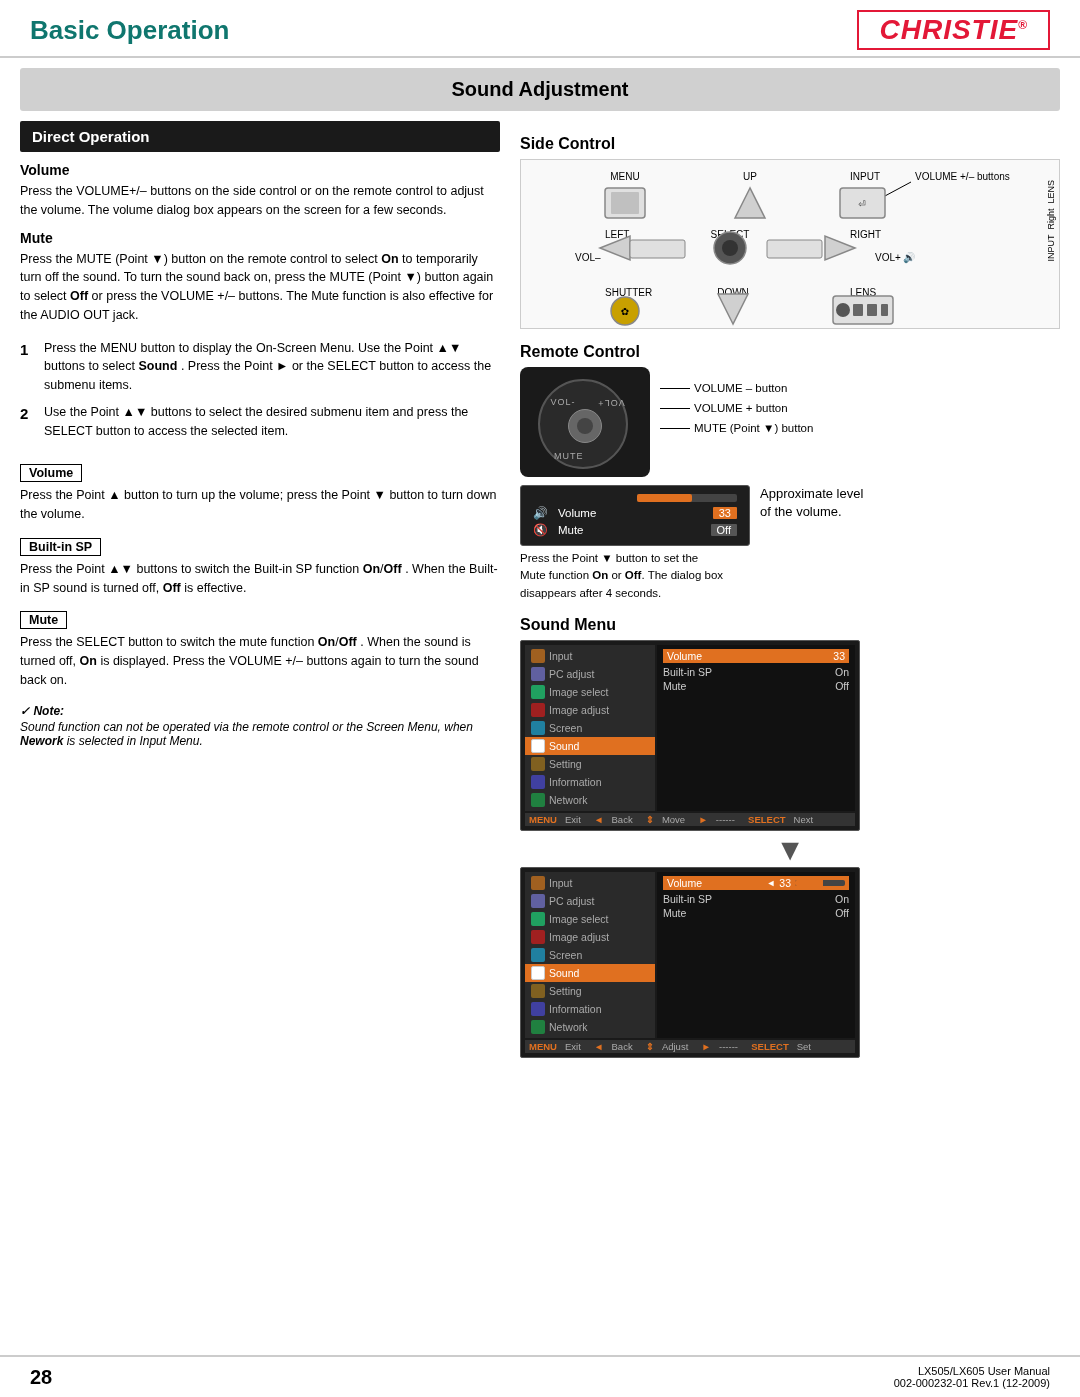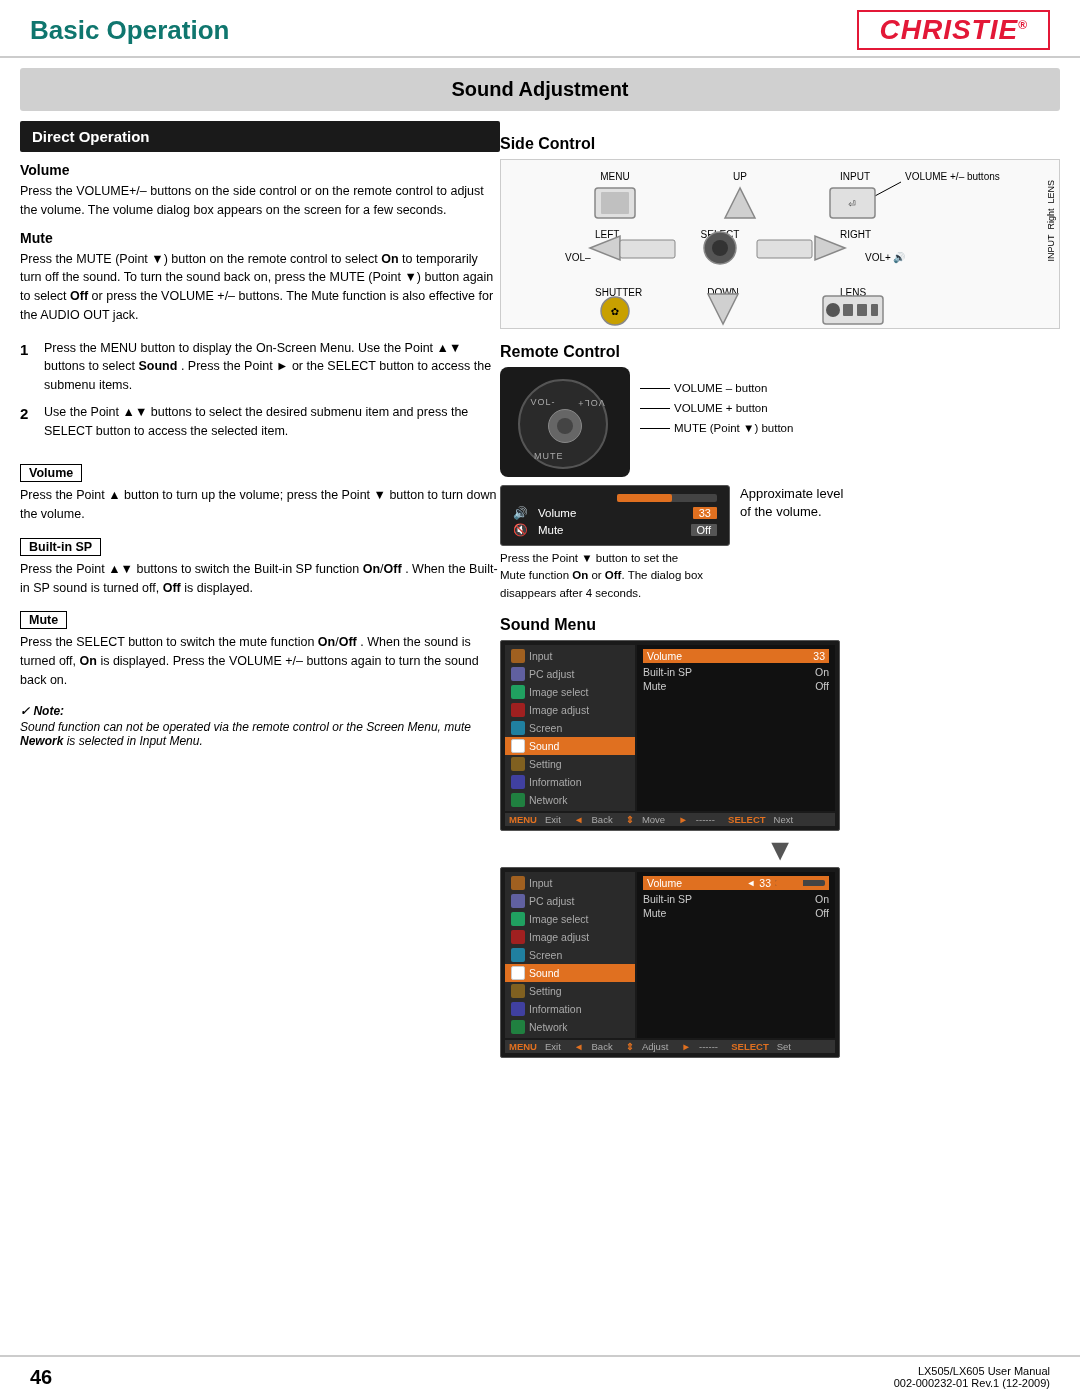--- a/index.html
+++ b/index.html
@@ -49,20 +49,21 @@
       font-weight: bold;
       padding: 10px 0;
       margin: 10px 20px;
       border-radius: 3px;
     }
 
     
     .main-content {
       display: flex;
       padding: 0 20px;
+      gap: 20px;
     }
 
     
     .left-col {
       width: 480px;
       flex-shrink: 0;
     }
 
     
     .right-col {
@@ -432,39 +433,39 @@
       <p class="body-text">Press the Point ▲ button to turn up the volume; press the Point ▼ button to turn down the volume.</p>
     </div>
 
     <div style="margin-top: 4px;">
       <div class="boxed-label">Built-in SP</div>
       <p class="body-text">
         <span>Press the Point ▲▼ buttons to switch the Built-in SP function</span>
         <strong>On</strong><span>/</span><strong>Off</strong>
         <span>. When the Built-in SP sound is turned off,</span>
         <strong>Off</strong>
-        <span>is displayed.</span>
+        <span>is effective.</span>
       </p>
     </div>
 
     <div style="margin-top: 4px;">
       <div class="boxed-label">Mute</div>
       <p class="body-text">
         <span>Press the SELECT button to switch the mute function</span>
         <strong>On</strong><span>/</span><strong>Off</strong>
         <span>. When the sound is turned off,</span>
         <strong>On</strong>
         <span>is displayed. Press the VOLUME +/– buttons again to turn the sound back on.</span>
       </p>
     </div>
 
     <div class="note-box">
       <span class="note-title">✓ <span>Note:</span></span>
       <p style="font-size:12px; font-style:italic; margin-top:2px;">
-        <span>Sound function can not be operated via the remote control or the Screen Menu, mute</span>
+        <span>Sound function can not be operated via the remote control or the Screen Menu, when</span>
         <strong>Nework</strong>
         <span>is selected in Input Menu.</span>
       </p>
     </div>
 
   </div>
 
   <div class="right-col">
 
     <div class="right-section-title">Side Control</div>
@@ -658,18 +659,18 @@
         </div>
       </div>
 
     </div>
 
   </div>
 
 </div>
 
 <div class="footer">
-  <span class="footer-page">46</span>
+  <span class="footer-page">28</span>
   <div class="footer-info">
     <div>LX505/LX605 User Manual</div>
     <div>002-000232-01 Rev.1 (12-2009)</div>
   </div>
 </div>
 
 </body></html>

